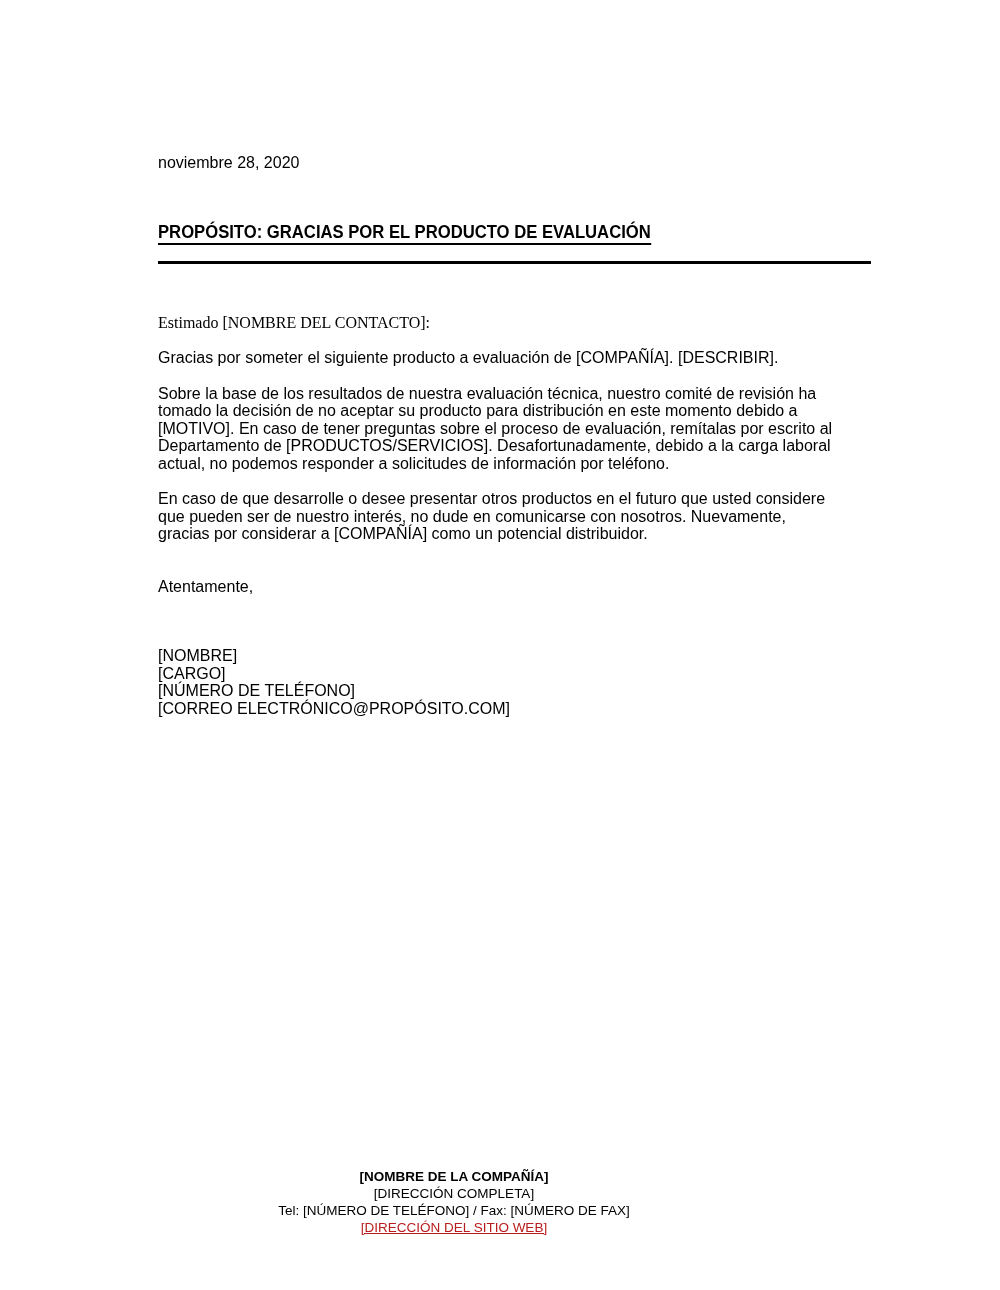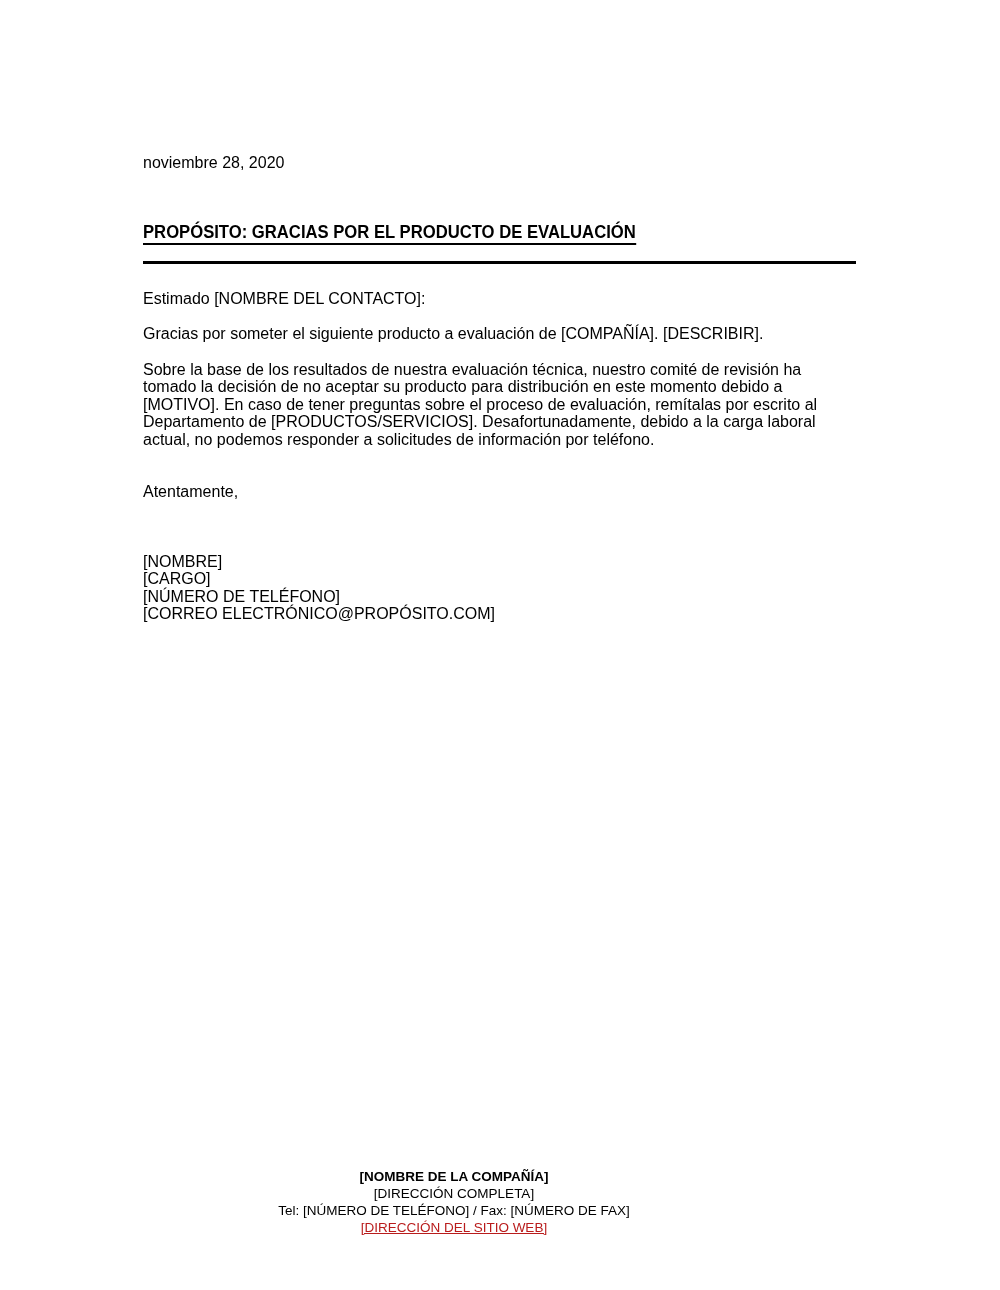--- a/index.html
+++ b/index.html
@@ -10,21 +10,21 @@
     width: 1000px;
     height: 1290px;
     background: #ffffff;
     color: #000000;
     font-family: "Liberation Sans", "DejaVu Sans", sans-serif;
     position: relative;
     overflow: hidden;
   }
   .content {
     position: absolute;
-    left: 143px;
+    left: 158px;
     top: 154px;
     width: 713px;
     font-size: 16px;
     line-height: 17.5px;
   }
   .pre-lines {
     white-space: pre-line;
   }
   .date-line {
     margin: 0;
@@ -43,21 +43,22 @@
     font-weight: bold;
     font-size: 18.5px;
     white-space: nowrap;
     letter-spacing: 0;
     transform: scaleX(0.9);
     transform-origin: 0 60%;
     border-bottom: 2px solid #000000;
     padding-bottom: 1px;
   }
   .salutation {
-    margin-top: 26px;
+    margin-top: 50px;
+    font-family: Liberation Serif, serif;
   }
   .body-paragraph {
     margin-top: 18px;
   }
   .closing {
     margin-top: 35px;
   }
   .signature-block {
     margin-top: 52px;
   }
@@ -94,20 +95,23 @@
   <div class="salutation">Estimado [NOMBRE DEL CONTACTO]:</div>
 
   <div class="body-paragraph pre-lines">Gracias por someter el siguiente producto a evaluación de [COMPAÑÍA]. [DESCRIBIR].</div>
 
   <div class="body-paragraph pre-lines">Sobre la base de los resultados de nuestra evaluación técnica, nuestro comité de revisión ha
 tomado la decisión de no aceptar su producto para distribución en este momento debido a
 [MOTIVO]. En caso de tener preguntas sobre el proceso de evaluación, remítalas por escrito al
 Departamento de [PRODUCTOS/SERVICIOS]. Desafortunadamente, debido a la carga laboral
 actual, no podemos responder a solicitudes de información por teléfono.</div>
 
+  <div class="body-paragraph pre-lines">En caso de que desarrolle o desee presentar otros productos en el futuro que usted considere
+que pueden ser de nuestro interés, no dude en comunicarse con nosotros. Nuevamente,
+gracias por considerar a [COMPAÑÍA] como un potencial distribuidor.</div>
 
   <div class="closing">Atentamente,</div>
 
   <div class="signature-block pre-lines">[NOMBRE]
 [CARGO]
 [NÚMERO DE TELÉFONO]
 [CORREO ELECTRÓNICO@PROPÓSITO.COM]</div>
 
 </div>
 

